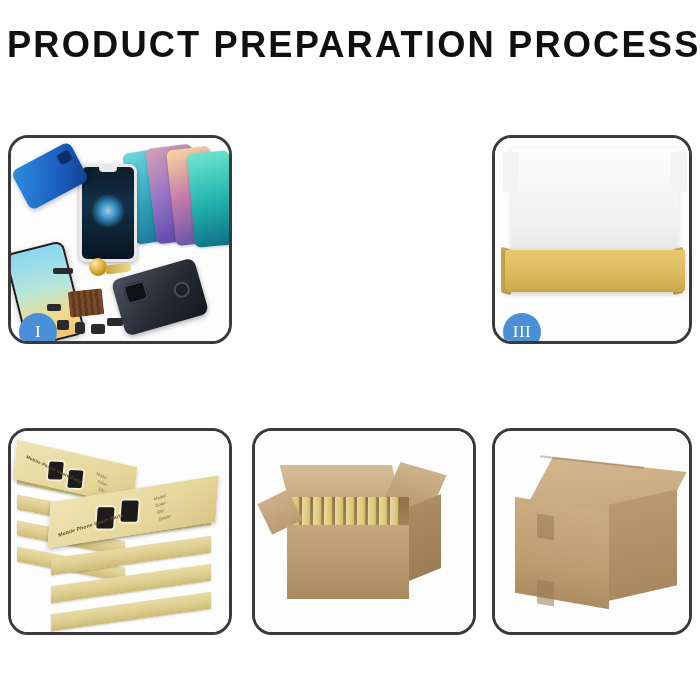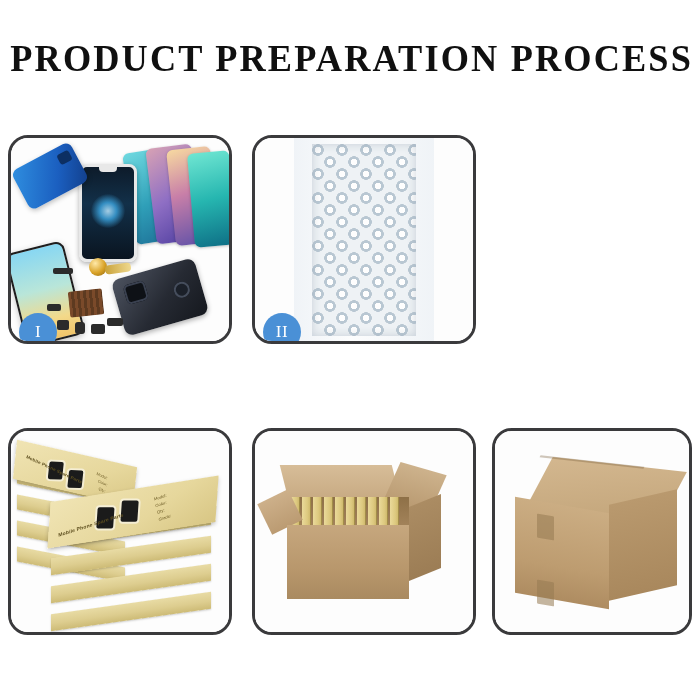--- a/index.html
+++ b/index.html
@@ -10,23 +10,22 @@
   body {
     width: 700px;
     height: 700px;
     overflow: hidden;
     font-family: "Liberation Sans", sans-serif;
     position: relative;
   }
 
   
   .header {
-    text-align: right;
-    padding-top: 40px;
-    font-family: Liberation Serif, serif;
+    text-align: left;
+    padding-top: 26px;
   }
   .page-title {
     font-size: 37px;
     font-weight: bold;
     letter-spacing: 2.2px;
     color: #101010;
     line-height: 1;
     white-space: nowrap;
     transform: scaleX(0.98);
   }
@@ -347,28 +346,31 @@
       <div class="chip" style="left:42px;top:130px;width:20px;height:6px;"></div>
       <div class="chip" style="left:46px;top:182px;width:12px;height:10px;"></div>
       <div class="chip" style="left:64px;top:184px;width:10px;height:12px;border-radius:3px;"></div>
       <div class="chip" style="left:80px;top:186px;width:14px;height:10px;"></div>
       <div class="chip" style="left:96px;top:180px;width:16px;height:8px;"></div>
       <div class="chip" style="left:36px;top:166px;width:14px;height:7px;"></div>
     </div>
     <div class="badge badge-r1">I</div>
   </div>
 
-  <div class="panel panel-c2 panel-r1">
+
+  <div class="panel panel-c3 panel-r1">
     <div class="stage">
-      <div class="bubble-wrapzone"></div>
-      <div class="bubble-sheet"></div>
+      <div class="box3-lid"></div>
+      <div class="box3-edgeL"></div>
+      <div class="box3-edgeR"></div>
+      <div class="box3-fill"></div>
+      <div class="box3-tray"></div>
     </div>
-    <div class="badge badge-r1">II</div>
+    <div class="badge badge-r1">III</div>
   </div>
-
 
   <div class="panel panel-c1 panel-r2">
     <div class="stage">
       <div class="stack">
         <div class="sbox sbox-l1"></div>
         <div class="sbox sbox-l2"></div>
         <div class="sbox sbox-l3"></div>
         <div class="sbox sbox-l4"></div>
 
         <div class="lid lid-rear">

